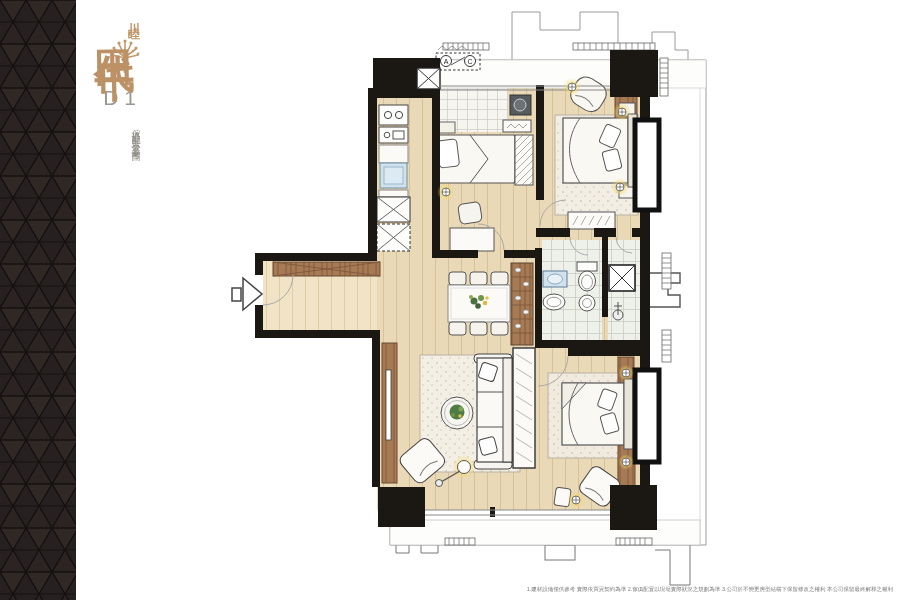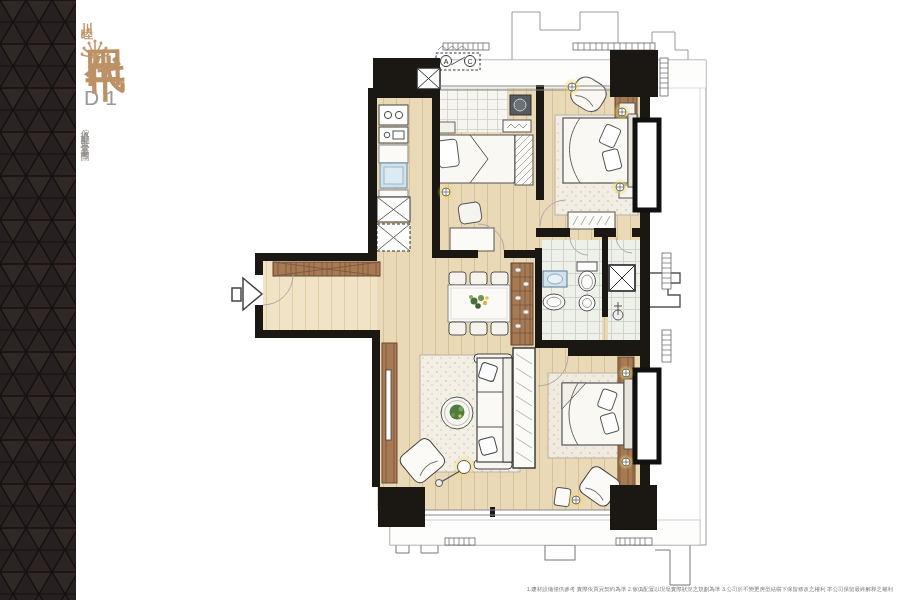--- a/index.html
+++ b/index.html
@@ -1,20 +1,20 @@
 <!DOCTYPE html>
 <html><head>
 <meta charset="utf-8">
 <style>
   html,body{margin:0;padding:0;}
   body{width:900px;height:600px;position:relative;background:#ffffff;overflow:hidden;
        font-family:"Liberation Sans",sans-serif;}
   .left-strip{position:absolute;left:0;top:0;width:76px;height:600px;}
   .brand{position:absolute;left:78px;top:12px;width:64px;display:flex;flex-direction:column;
-         align-items:flex-start;}
+         align-items:flex-end;}
   .dev{writing-mode:vertical-rl;text-orientation:upright;font-family:"DejaVu Serif",serif;
        font-size:12px;letter-spacing:5px;color:#bf9467;font-weight:bold;}
   .proj{writing-mode:vertical-rl;text-orientation:upright;font-family:"DejaVu Serif",serif;
         font-size:40px;letter-spacing:-5px;color:#bd9166;font-weight:bold;margin-top:6px;
         transform:rotate(-1deg);}
   .tree{margin-top:10px;}
   .unit{font-size:21px;letter-spacing:6px;color:#9b9894;margin-top:12px;padding-left:6px;}
   .caption{writing-mode:vertical-rl;text-orientation:upright;font-size:9px;letter-spacing:3px;
            color:#8e8b86;margin-top:12px;}
   .plan{position:absolute;left:228px;top:10px;}

